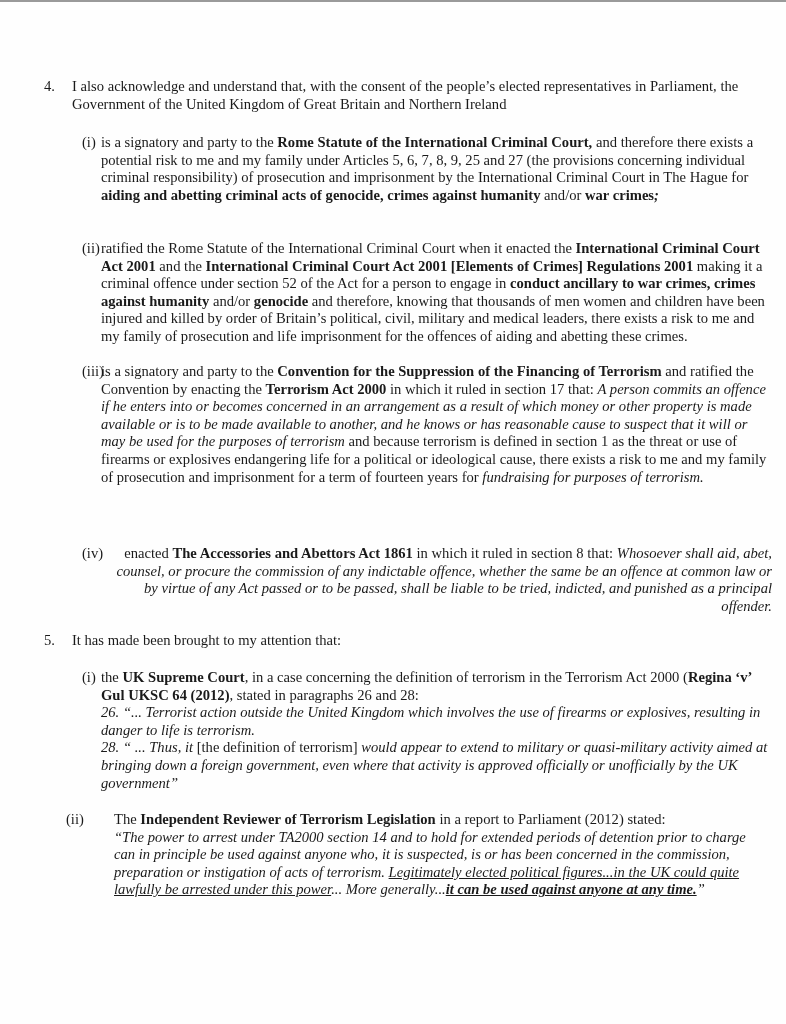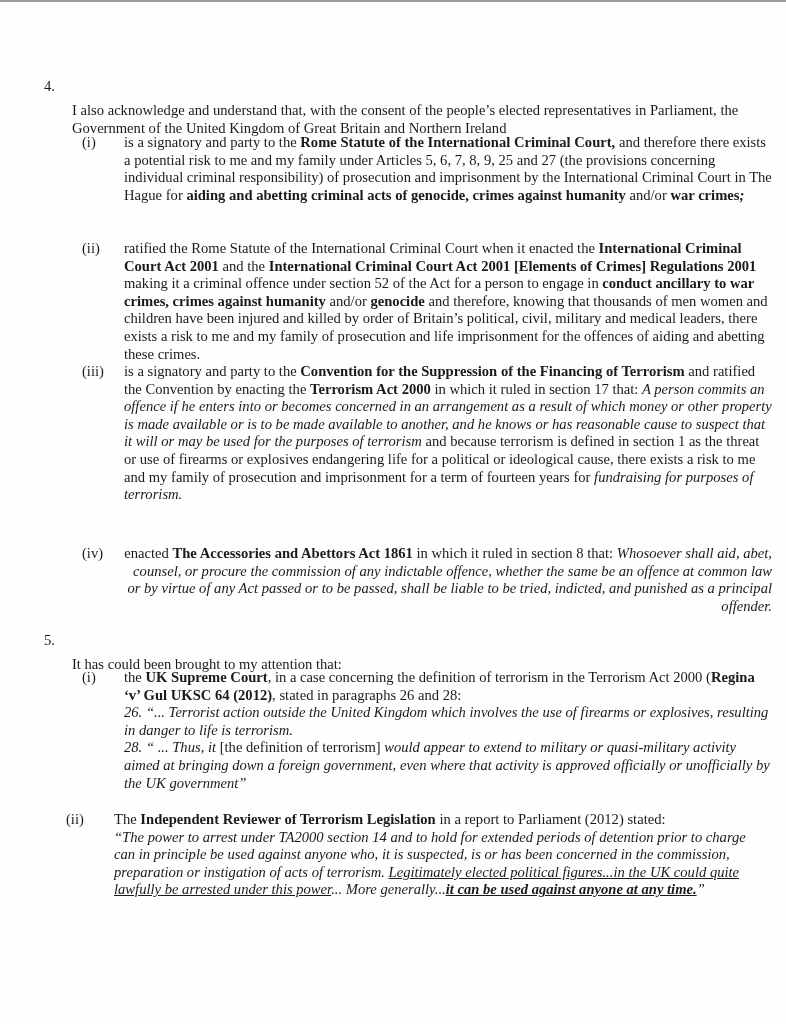--- a/index.html
+++ b/index.html
@@ -10,24 +10,24 @@
       box-sizing: border-box;
       font-family: "Liberation Serif", serif;
       color: #1a1a1a;
       font-size: 14.6px;
       line-height: 17.6px;
       position: relative;
     }
     .page { position: absolute; left: 0; top: 0; width: 786px; }
     .para { position: absolute; left: 44px; width: 700px; }
     .para .num { position: absolute; left: 0; top: 0; }
-    .para .body { margin-left: 28px; margin-top: 24px; }
+    .para .body { margin-left: 28px; }
     .sub { position: absolute; width: 690px; }
     .sub .lbl { position: absolute; left: 0; top: 0; }
-    .sub .txt { margin-left: 42px; }
+    .sub .txt { margin-left: 19px; }
     .bottom-band { position: absolute; left: 0; bottom: 0; width: 786px; height: 6px; background: #fbfbfb; }
     span[data-bind] { white-space: normal; }
   </style>
 </head>
 <body>
 
 <div class="page">
 
   <div class="para" style="top:76px;">
     <span class="num" data-bind="document.para4.number">4.</span>
@@ -49,21 +49,21 @@
     <div class="txt"><span data-bind="document.para4.items.2.segments.0.t">is a signatory and party to the </span><span data-bind="document.para4.items.2.segments.1.t" style="font-weight: bold;">Convention for the Suppression of the Financing of Terrorism</span><span data-bind="document.para4.items.2.segments.2.t"> and ratified the Convention by enacting the </span><span data-bind="document.para4.items.2.segments.3.t" style="font-weight: bold;">Terrorism Act 2000</span><span data-bind="document.para4.items.2.segments.4.t"> in which it ruled in section 17 that: </span><span data-bind="document.para4.items.2.segments.5.t" style="font-style: italic;">A person commits an offence if he enters into or becomes concerned in an arrangement as a result of which money or other property is made available or is to be made available to another, and he knows or has reasonable cause to suspect that it will or may be used for the purposes of terrorism</span><span data-bind="document.para4.items.2.segments.6.t"> and because terrorism is defined in section 1 as the threat or use of firearms or explosives endangering life for a political or ideological cause, there exists a risk to me and my family of prosecution and imprisonment for a term of fourteen years for </span><span data-bind="document.para4.items.2.segments.7.t" style="font-style: italic;">fundraising for purposes of terrorism.</span></div>
   </div>
 
   <div class="sub" style="left:82px; top:543px;text-align:right;">
     <span class="lbl" data-bind="document.para4.items.3.label">(iv)</span>
     <div class="txt"><span data-bind="document.para4.items.3.segments.0.t">enacted </span><span data-bind="document.para4.items.3.segments.1.t" style="font-weight: bold;">The Accessories and Abettors Act 1861</span><span data-bind="document.para4.items.3.segments.2.t"> in which it ruled in section 8 that: </span><span data-bind="document.para4.items.3.segments.3.t" style="font-style: italic;">Whosoever shall aid, abet, counsel, or procure the commission of any indictable offence, whether the same be an offence at common law or by virtue of any Act passed or to be passed, shall be liable to be tried, indicted, and punished as a principal offender.</span></div>
   </div>
 
   <div class="para" style="top:630px;">
     <span class="num" data-bind="document.para5.number">5.</span>
-    <div class="body" data-bind="document.para5.text">It has could been brought to my attention that:</div>
+    <div class="body" data-bind="document.para5.text">It has made been brought to my attention that:</div>
   </div>
 
   <div class="sub" style="left:82px; top:667px;">
     <span class="lbl" data-bind="document.para5.items.0.label">(i)</span>
     <div class="txt"><span data-bind="document.para5.items.0.segments.0.t">the </span><span data-bind="document.para5.items.0.segments.1.t" style="font-weight: bold;">UK Supreme Court</span><span data-bind="document.para5.items.0.segments.2.t">, in a case concerning the definition of terrorism in the Terrorism Act 2000 (</span><span data-bind="document.para5.items.0.segments.3.t" style="font-weight: bold;">Regina ‘v’ Gul UKSC 64 (2012)</span><span data-bind="document.para5.items.0.segments.4.t">, stated in paragraphs 26 and 28:</span><br><span data-bind="document.para5.items.0.segments.6.t" style="font-style: italic;">26. “... Terrorist action outside the United Kingdom which involves the use of firearms or explosives, resulting in danger to life is terrorism.</span><br><span data-bind="document.para5.items.0.segments.8.t" style="font-style: italic;">28. “ ... Thus, it </span><span data-bind="document.para5.items.0.segments.9.t">[the definition of terrorism]</span><span data-bind="document.para5.items.0.segments.10.t" style="font-style: italic;"> would appear to extend to military or quasi-military activity aimed at bringing down a foreign government, even where that activity is approved officially or unofficially by the UK government”</span></div>
   </div>
 
   <div class="sub" style="left:66px; top:809px; width:680px;">
     <span class="lbl" data-bind="document.para5.items.1.label">(ii)</span>
     <div class="txt" style="margin-left:48px;"><span data-bind="document.para5.items.1.segments.0.t">The </span><span data-bind="document.para5.items.1.segments.1.t" style="font-weight: bold;">Independent Reviewer of Terrorism Legislation</span><span data-bind="document.para5.items.1.segments.2.t"> in a report to Parliament (2012) stated:</span><br><span data-bind="document.para5.items.1.segments.4.t" style="font-style: italic;">“The power to arrest under TA2000 section 14 and to hold for extended periods of detention prior to charge can in principle be used against anyone who, it is suspected, is or has been concerned in the commission, preparation or instigation of acts of terrorism. </span><span data-bind="document.para5.items.1.segments.5.t" style="font-style: italic; text-decoration: underline;">Legitimately elected political figures...in the UK could quite lawfully be arrested under this power</span><span data-bind="document.para5.items.1.segments.6.t" style="font-style: italic;">... More generally...</span><span data-bind="document.para5.items.1.segments.7.t" style="font-weight: bold; font-style: italic; text-decoration: underline;">it can be used against anyone at any time.</span><span data-bind="document.para5.items.1.segments.8.t" style="font-style: italic;">”</span></div>

